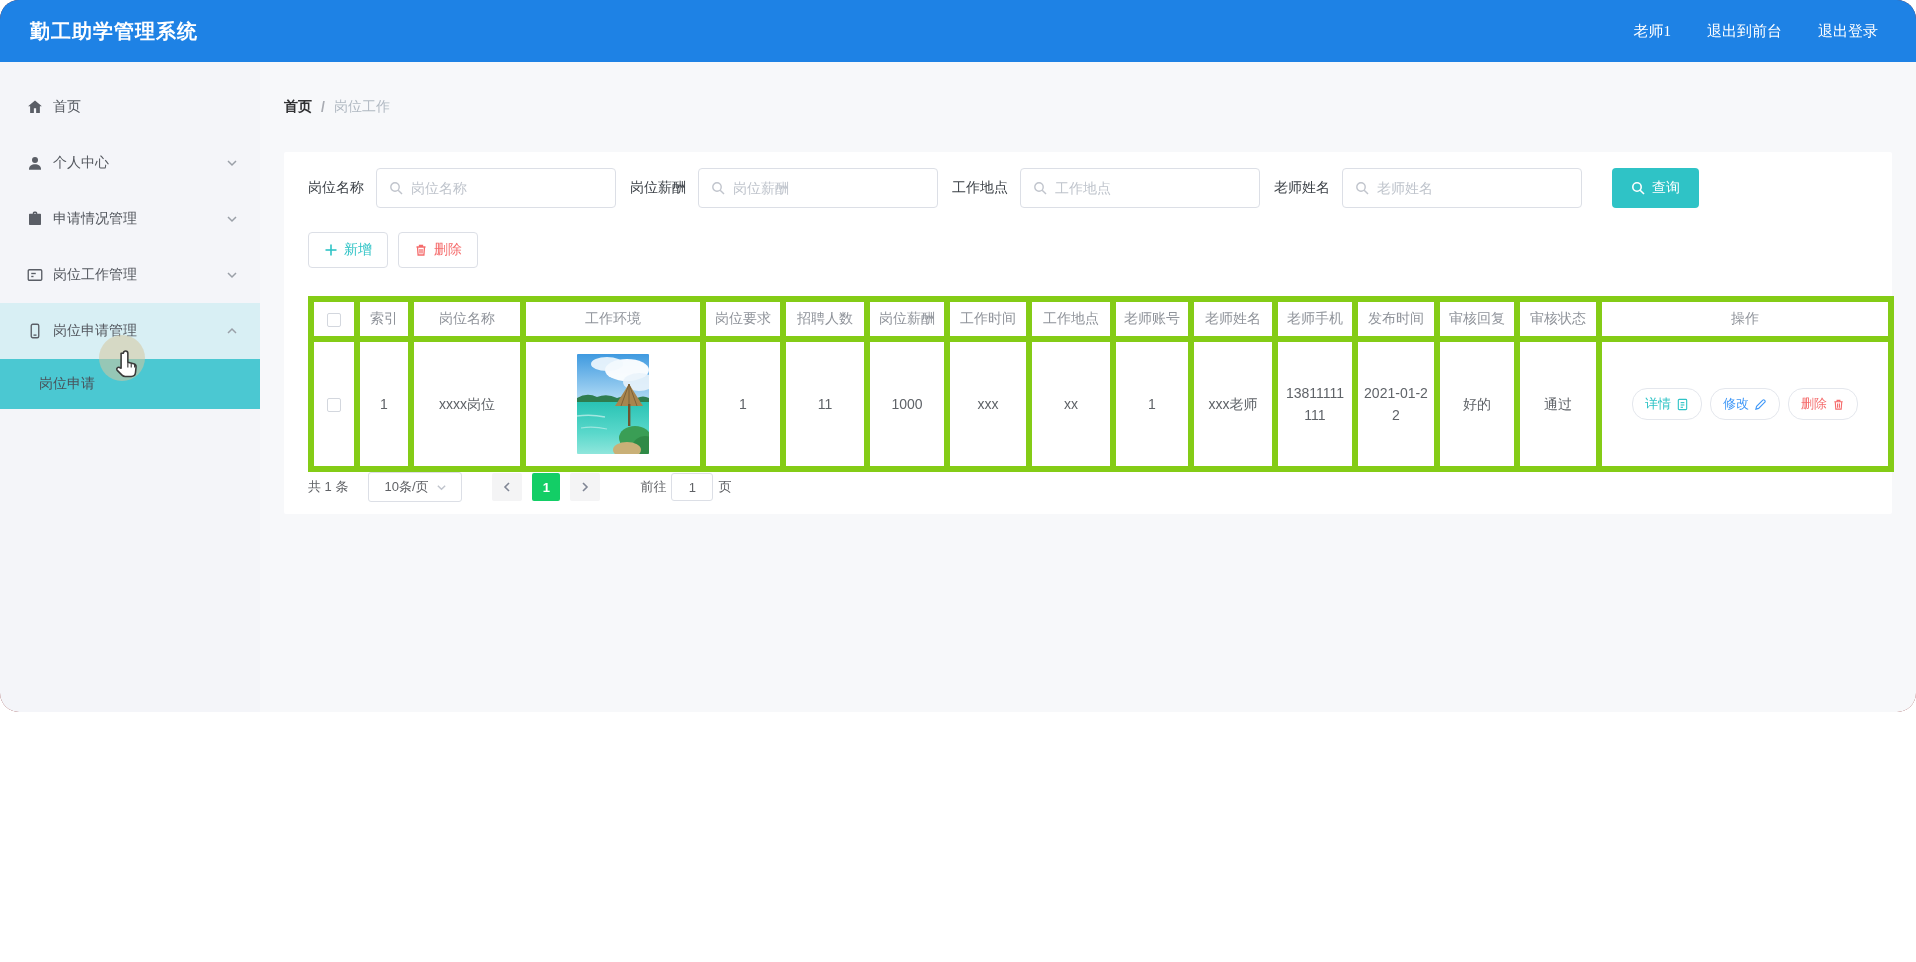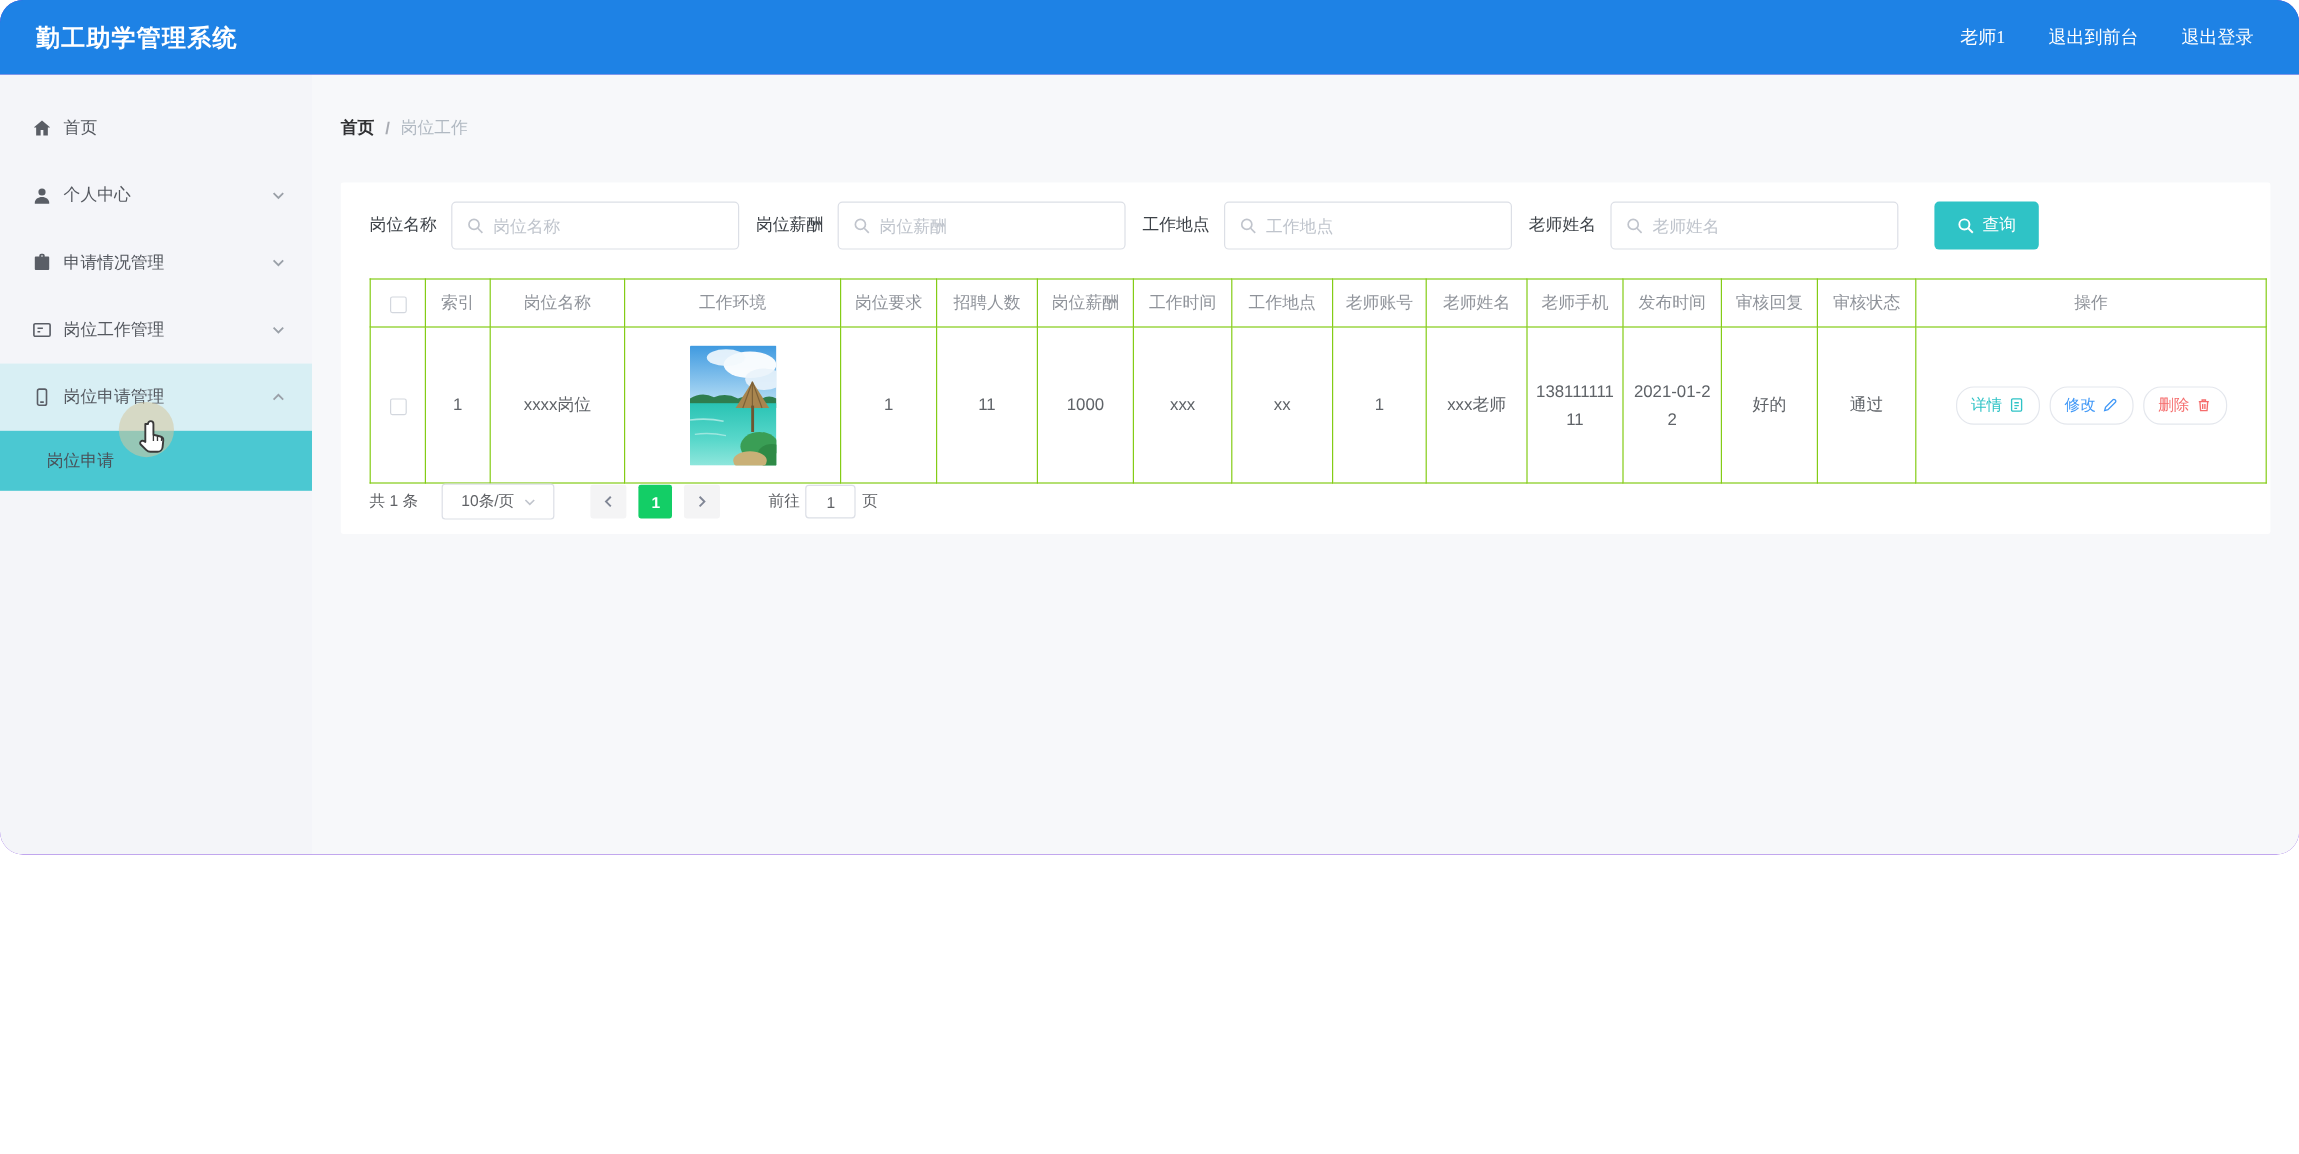--- a/index.html
+++ b/index.html
@@ -1,18 +1,18 @@
 <!DOCTYPE html>
 <html><head>
 <meta charset="utf-8">
 <style>
   * { margin:0; padding:0; box-sizing:border-box; }
   html,body { width:1916px; height:962px; }
   body { font-family:"Liberation Sans","DejaVu Sans",sans-serif; }
-  .app { position:relative; width:1916px; height:712px; overflow:hidden; background:#6d28d9;border-radius:19px; }
+  .app { position:relative; width:1916px; height:712px; overflow:hidden; background:#7f1d1d;border-radius:19px; }
 
   
   .top-header { position:absolute; left:0; top:0; right:0; height:62px; background:#1e82e5;
     display:flex; align-items:center; justify-content:space-between; padding:0 38px 0 30px; z-index:5; }
   .app-title { color:#fff; font-size:20px; font-weight:bold; letter-spacing:1px; }
   .header-right { display:flex; align-items:center; gap:36px; }
   .header-link { color:#fff; font-size:15px; cursor:pointer; white-space:nowrap;font-family:Liberation Serif, serif; }
 
   
   .sidebar { position:absolute; left:0; top:62px; bottom:0; width:260px; background:#f4f5f9; padding-top:17px; z-index:4; }
@@ -49,21 +49,21 @@
   
   .toolbar { display:flex; gap:10px; margin-bottom:28px; }
   .btn-plain { height:36px; padding:0 15px; background:#fff; border:1px solid #dcdfe6; border-radius:4px;
     font-size:14px; display:inline-flex; align-items:center; gap:6px; cursor:pointer; }
   .btn-add { color:#2fc3c6; }
   .btn-del { color:#f56c6c; }
   .btn-ico { width:14px; height:14px; }
 
   
   .data-table { width:100%; border-collapse:collapse; table-layout:fixed; }
-  .data-table th, .data-table td { border:1px solid #84cc16; text-align:center; vertical-align:middle; }
+  .data-table th, .data-table td { border:6px solid #84cc16; text-align:center; vertical-align:middle; }
   .data-table th { height:40px; font-size:14px; font-weight:400; color:#8f939a; padding:2px; }
   .data-table td { height:130px; font-size:14px; color:#5f6368; padding:4px 6px; word-break:break-all; line-height:1.6; }
   .checkbox { display:inline-block; width:14px; height:14px; border:1px solid #d3d7de; border-radius:2px; background:#fff; cursor:pointer; vertical-align:middle; }
   .env-img { width:72px; height:100px; margin:0 auto; display:block; border-radius:1px; overflow:hidden; cursor:pointer; }
   .row-actions { display:flex; gap:8px; justify-content:center; align-items:flex-end; }
   .mini-btn { height:32px; padding:0 12px; background:#fff; border:1px solid #e4e7ed; border-radius:15px;
     font-size:13px; display:inline-flex; align-items:center; gap:5px; cursor:pointer; white-space:nowrap; }
   .mini-detail { color:#2fc3c6; }
   .mini-edit { color:#4098f7; }
   .mini-delete { color:#f56c6c; }
@@ -215,20 +215,37 @@
         </div>
         <button class="btn-search">
           <svg class="search-glyph" viewBox="0 0 14 14" fill="none" stroke="currentColor" stroke-width="1.6">
               <circle cx="6" cy="6" r="4.2"></circle>
               <line x1="9.2" y1="9.2" x2="13" y2="13"></line>
             </svg>
           <span>查询</span>
         </button>
       </div>
 
+      <div class="toolbar">
+        <button class="btn-plain btn-add">
+          <svg class="btn-ico" viewBox="0 0 14 14" fill="none" stroke="currentColor" stroke-width="1.6">
+              <line x1="7" y1="1.5" x2="7" y2="12.5"></line>
+              <line x1="1.5" y1="7" x2="12.5" y2="7"></line>
+            </svg>
+          <span>新增</span>
+        </button>
+        <button class="btn-plain btn-del">
+          <svg class="btn-ico" viewBox="0 0 14 14" fill="none" stroke="currentColor" stroke-width="1.3">
+              <path d="M2.5 4h9M5.5 4V2.5h3V4M3.5 4l.6 8h5.8l.6-8"></path>
+              <line x1="6" y1="6" x2="6" y2="10.5"></line>
+              <line x1="8" y1="6" x2="8" y2="10.5"></line>
+            </svg>
+          <span>删除</span>
+        </button>
+      </div>
 
       <table class="data-table">
         <colgroup>
           <col style="width:46px">
             <col style="width:54px">
             <col style="width:112px">
             <col style="width:180px">
           <col style="width:80px">
             <col style="width:84px">
             <col style="width:80px">

